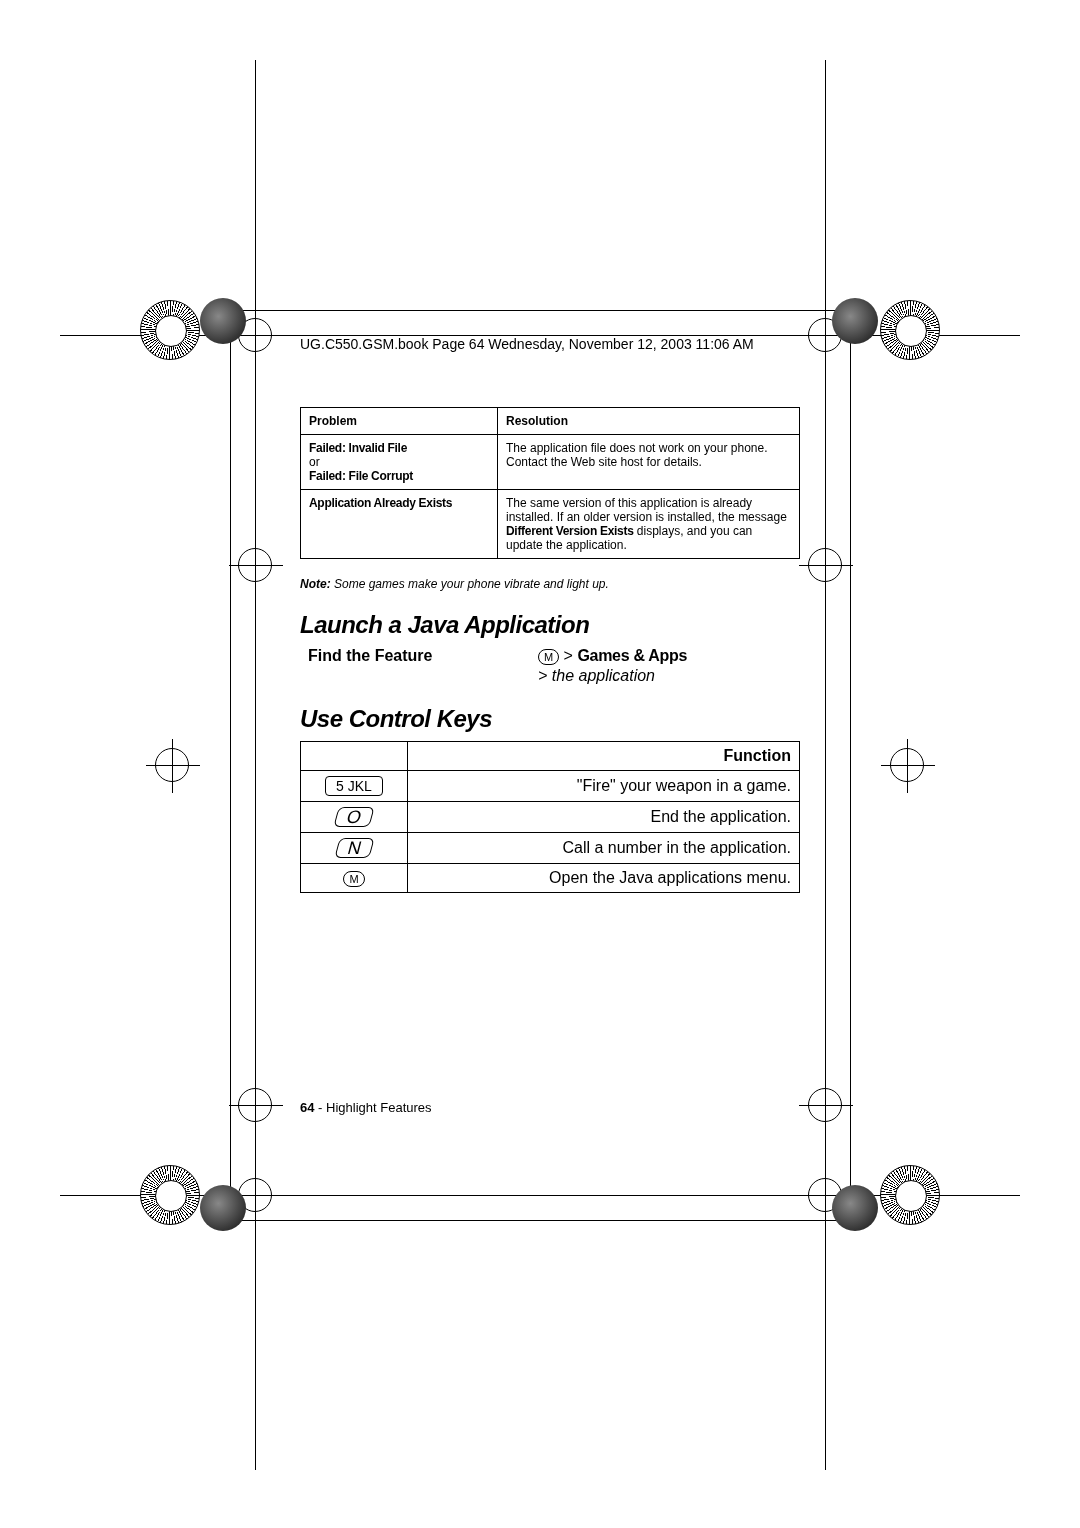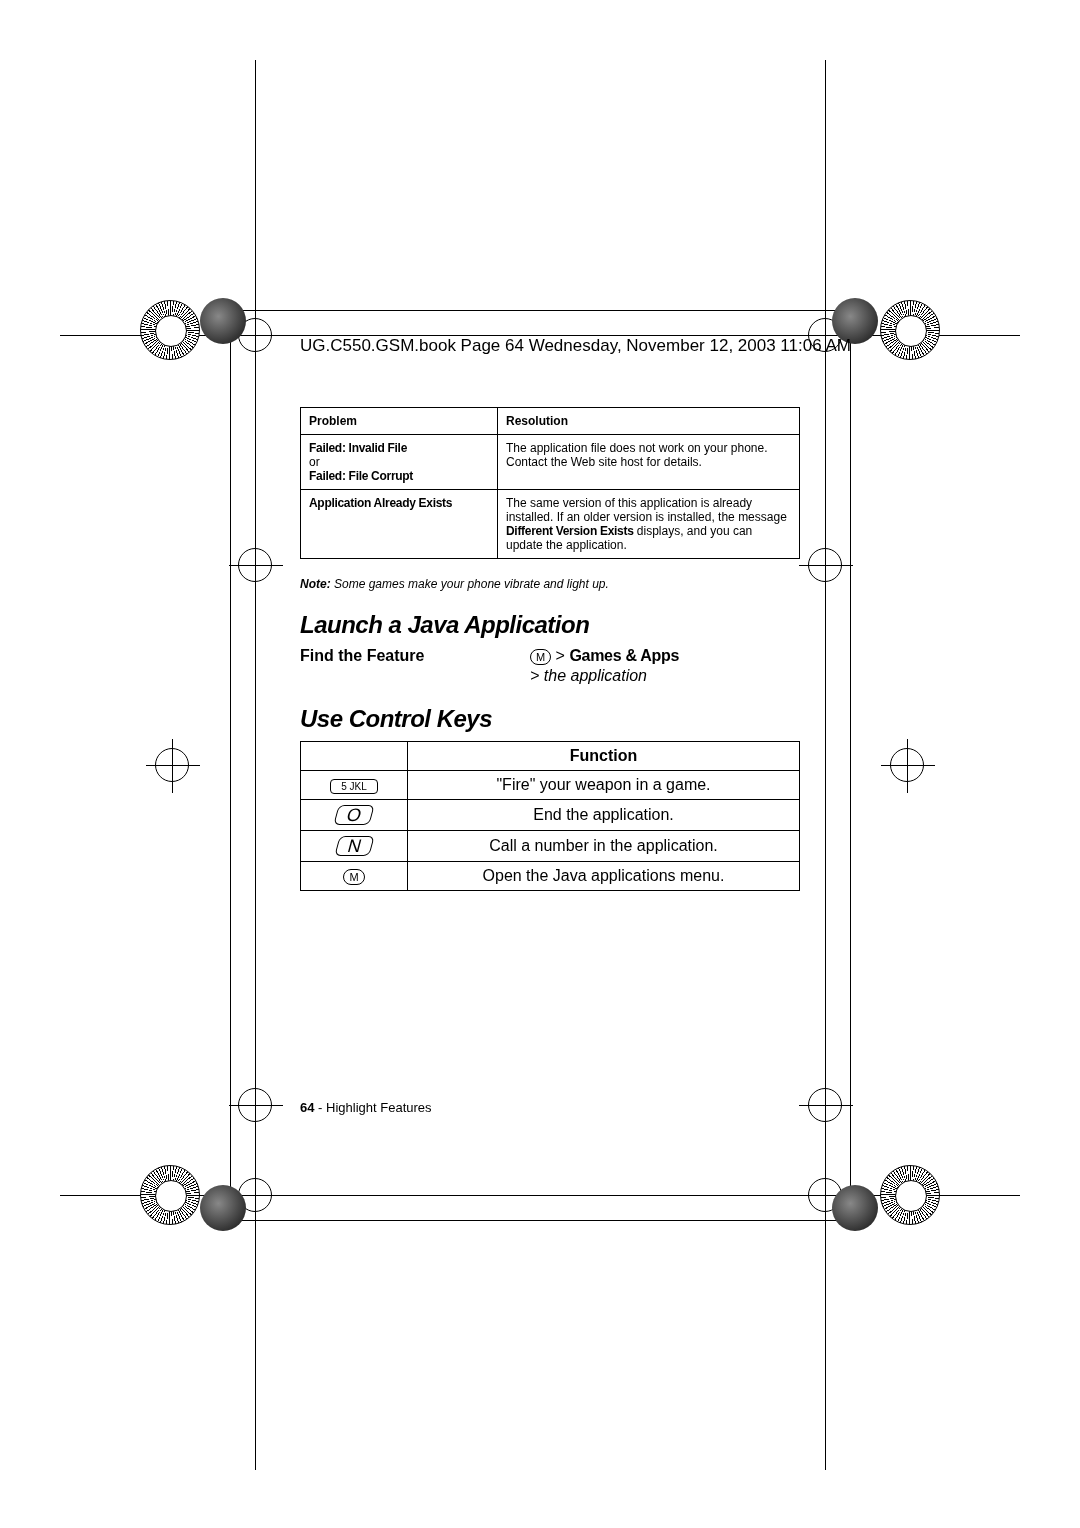--- a/index.html
+++ b/index.html
@@ -70,21 +70,21 @@
   .content {
     position: absolute;
     left: 300px;
     top: 407px;
     width: 520px;
   }
   .header-line {
     position: absolute;
     left: 300px;
     top: 336px;
-    font-size: 17px;
+    font-size: 14px;
   }
   table.tbl {
     border-collapse: collapse;
     width: 500px;
   }
   table.tbl th, table.tbl td {
     border: 1.5px solid #000;
     padding: 6px 8px;
     font-size: 12px;
     text-align: left;
@@ -112,20 +112,21 @@
     letter-spacing: -0.5px;
   }
   .feature-row {
     display: flex;
     font-size: 16px;
     margin-bottom: 2px;
   }
   .feature-row .lbl {
     width: 230px;
     font-weight: bold;
+    margin-left: 8px;
   }
   .menu-glyph {
     display: inline-block;
     border: 1px solid #000;
     border-radius: 12px;
     font-size: 11px;
     padding: 0 5px;
     line-height: 14px;
     vertical-align: middle;
   }
@@ -134,21 +135,21 @@
     margin: 6px 0 12px 0;
   }
   table.func {
     border-collapse: collapse;
     width: 500px;
   }
   table.func th, table.func td {
     border: 1.5px solid #000;
     padding: 5px 8px;
     font-size: 16px;
-    text-align: center;
+    text-align: right;
   }
   table.func td.key {
     width: 90px;
     text-align: center;
     vertical-align: middle;
   }
   .key-nav {
     display:inline-block;
     width:22px; height:22px;
     border:1.5px solid #000;
@@ -158,21 +159,21 @@
   .key-nav::before{
     content:"";
     position:absolute; left:6px; top:6px;
     width:10px; height:10px;
     border:1px solid #000; border-radius:50%;
   }
   .key-5 {
     display:inline-block;
     border:1px solid #000;
     border-radius:4px;
-    font-size:10px;
+    font-size:14px;
     padding:1px 10px;
   }
   .key-end, .key-call {
     display:inline-block;
     font-size:18px;
     transform: skewX(-15deg);
     border:1px solid #000;
     border-radius:6px;
     padding:0 10px;
     line-height:18px;

